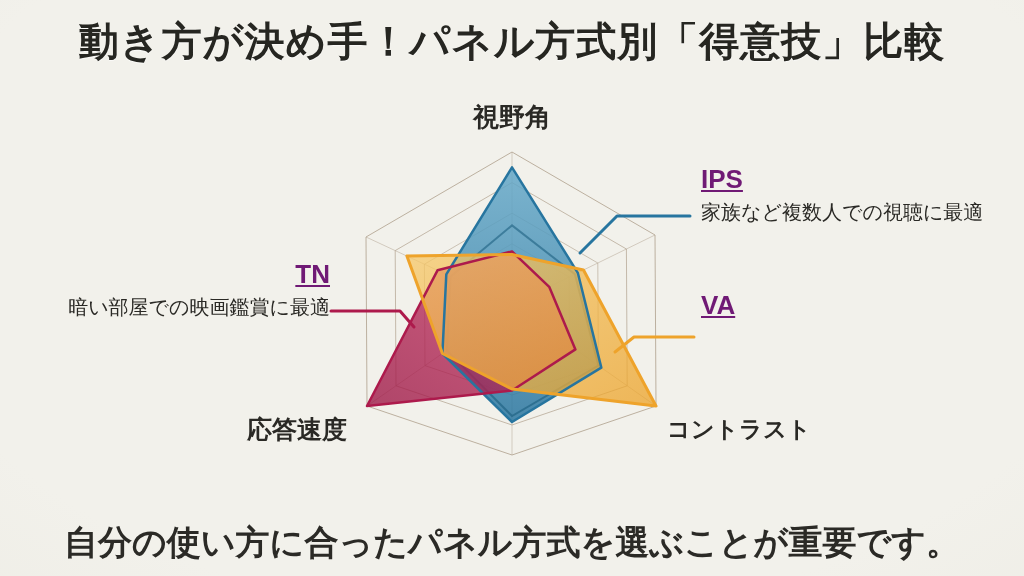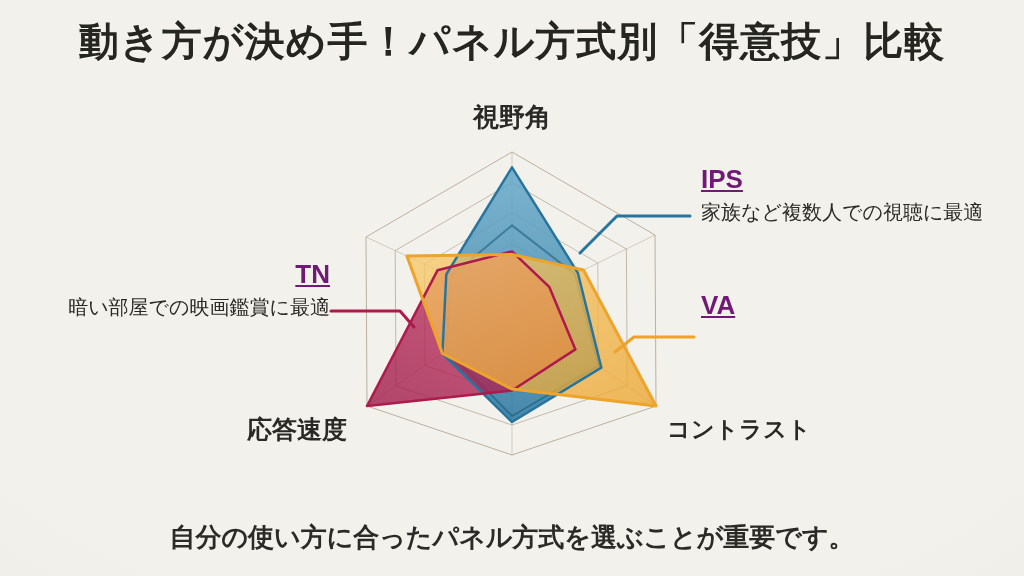--- a/index.html
+++ b/index.html
@@ -22,21 +22,21 @@
   .axis-sw{left:247px;top:413px;font-size:25px;}
   .axis-se{left:667px;top:414px;font-size:23px;letter-spacing:.5px;}
   .series-label{position:absolute;white-space:nowrap;}
   .label-ips{left:701px;top:166px;}
   .label-va{left:701px;top:278px;margin-top:14px;}
   .label-tn{right:694px;top:261px;text-align:right;margin-left:48px;}
   .series-name{font-size:26px;font-weight:700;color:#701a75;line-height:1;text-decoration:underline;}
   .series-desc{font-size:20px;font-weight:500;color:#2a2925;margin-top:9px;line-height:1.1;}
   .caption{
     position:absolute;top:520px;left:0;width:100%;margin:0;
-    text-align:center;font-size:26px;font-weight:600;color:#2b2a26;
+    text-align:center;font-size:34px;font-weight:600;color:#2b2a26;
   }
 </style>
 </head>
 <body>
 
 <div class="slide">
   <h1 class="title">動き方が決め手！パネル方式別「得意技」比較</h1>
 
   <div class="chart-area">
     <svg id="radar" viewBox="0 0 1024 576">

